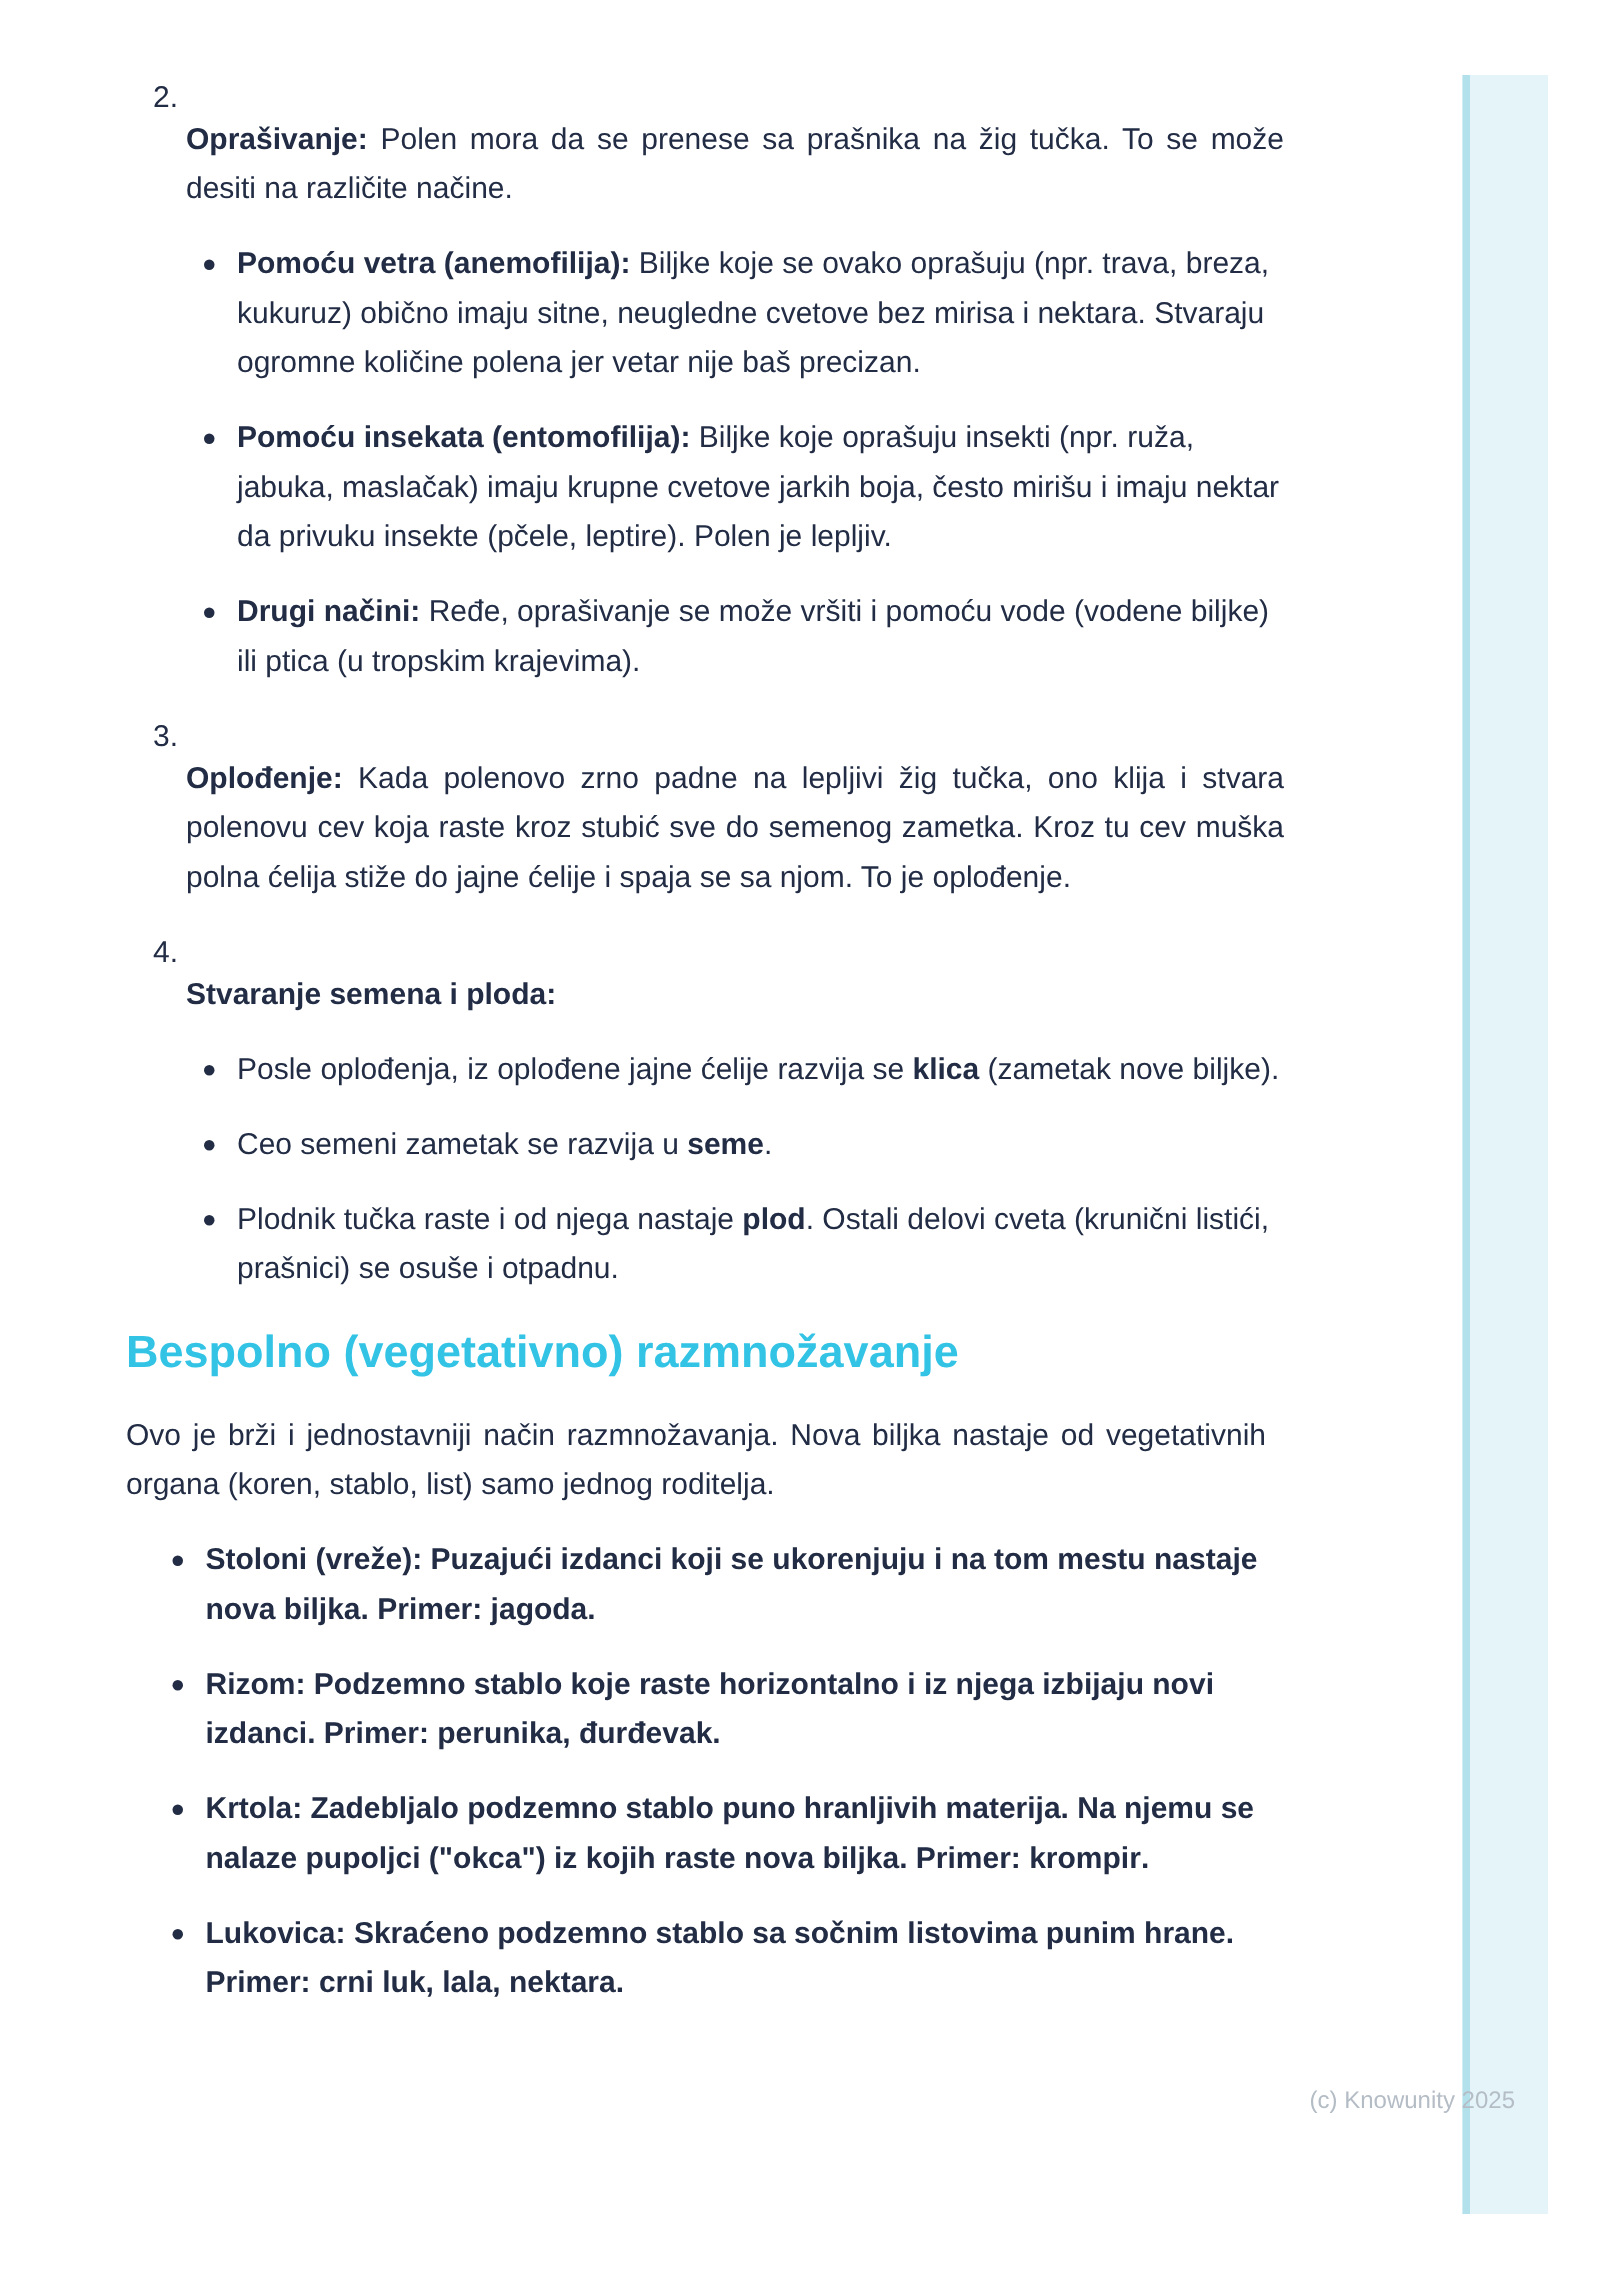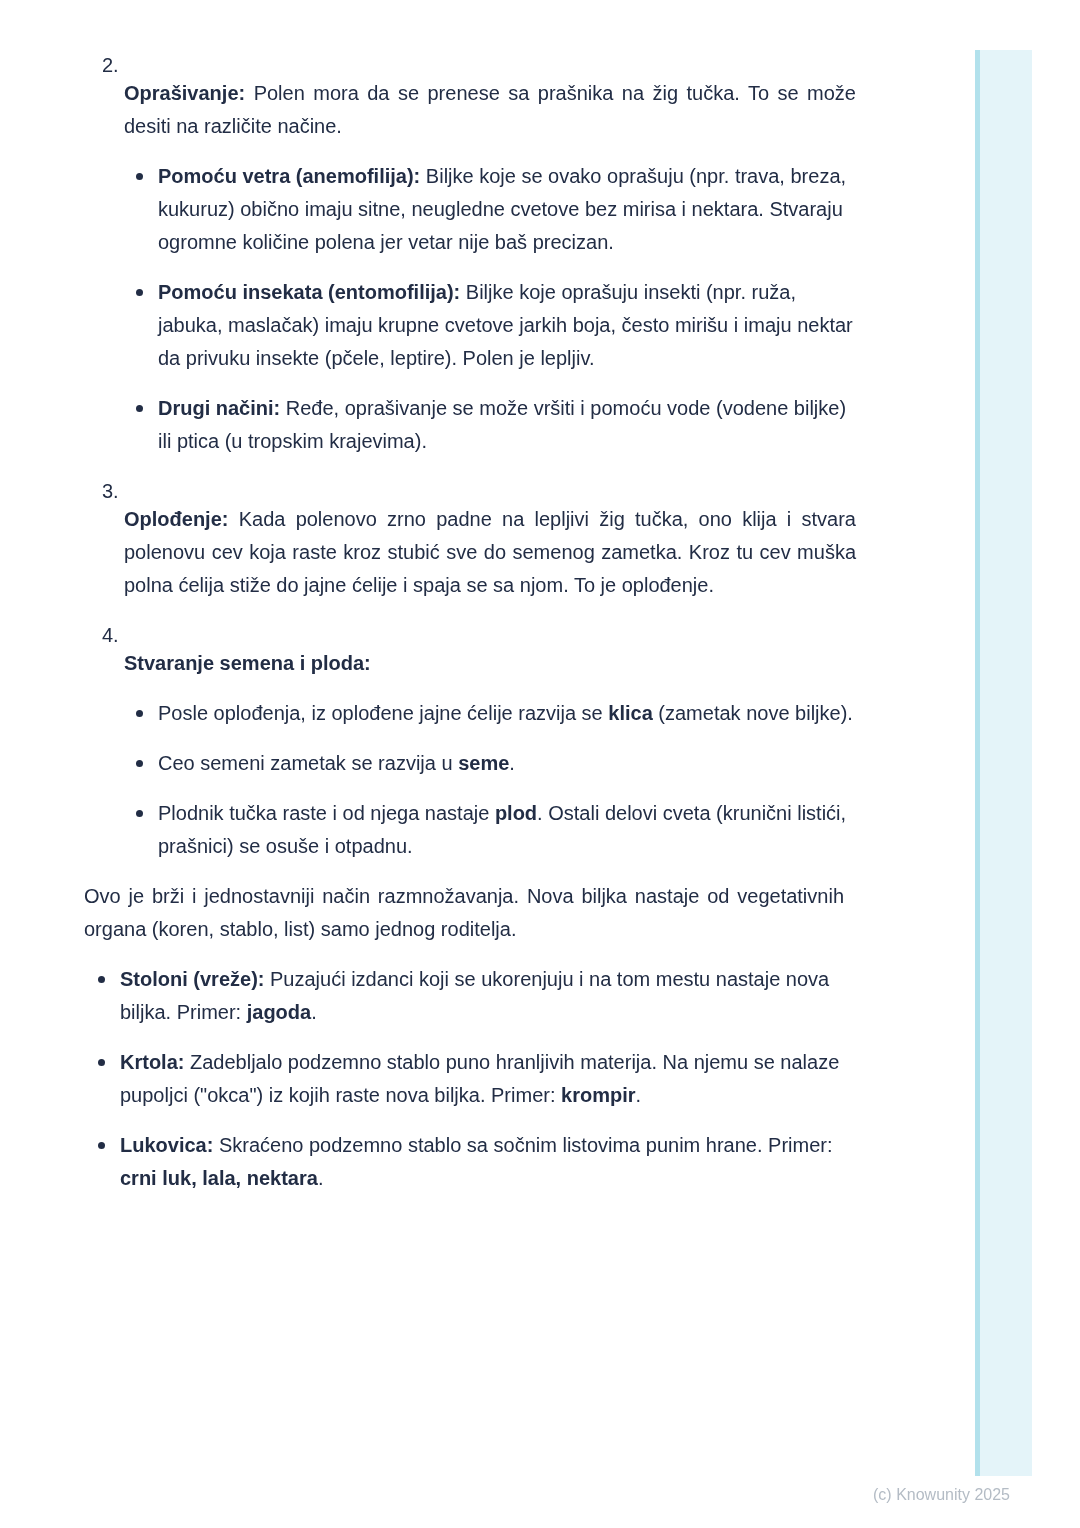--- a/index.html
+++ b/index.html
@@ -14,21 +14,21 @@
   .accent-strip {
     position:absolute;
     left:975px; top:50px;
     width:57px; height:1426px;
     background:var(--strip-fill,#e4f4f9);
     border-left:5px solid var(--strip-border,#b2e1ec);
     box-sizing:border-box;
   }
   .watermark {
     position:absolute;
-    top:1485px; right:70px;
+    top:1391px; right:70px;
     font-size:16px; line-height:20px;
     color:var(--watermark-color,#b4bcc5);
     z-index:2;
     white-space:nowrap;
   }
   .doc {
     position:absolute;
     left:84px; top:49px;
     width:772px;
     font-size:20px; line-height:33px;
@@ -43,21 +43,21 @@
   ul.bullets { list-style:none; margin:17px 0 0 0; padding:0; }
   ul.bullets > li { display:flex; margin:0 0 17px 0;justify-content:center; }
   ul.bullets > li:last-child { margin-bottom:0; }
   .marker { flex:0 0 34px; padding-left:12px; box-sizing:border-box; }
   .marker::before {
     content:""; display:block;
     width:7px; height:7px; border-radius:50%;
     background:currentColor;
     margin-top:13px;
   }
-  ul.bullets.top { margin:0; }
+  ul.bullets.top { margin:17px;font-weight:bold; }
   ul.bullets.top > li { margin:0 0 17px 0; }
   ul.bullets.top .marker { flex:0 0 36px; padding-left:14px; }
   .bullet-text { flex:1 1 auto; min-width:0; }
   h2.section-heading {
     color:var(--accent-color,#33c3e5);
     font-size:30px; line-height:44px;
     font-weight:bold;
     margin:17px 0 17px 0;
   }
   p.intro { margin:0 12px 17px 0; }
@@ -119,28 +119,33 @@
             <li>
               <span class="marker"></span>
               <div class="bullet-text"><span>Plodnik tučka raste i od njega nastaje </span><b>plod</b><span>. Ostali delovi cveta (krunični listići, prašnici) se osuše i otpadnu.</span></div>
             </li>
           </ul>
         </div>
       </li>
 
     </ol>
 
+    <h2 class="section-heading">Bespolno (vegetativno) razmnožavanje</h2>
 
     <p class="intro j">Ovo je brži i jednostavniji način razmnožavanja. Nova biljka nastaje od vegetativnih organa (koren, stablo, list) samo jednog roditelja.</p>
 
 
     <ul class="bullets top">
       <li>
         <span class="marker"></span>
         <div class="bullet-text"><b>Stoloni (vreže):</b> <span>Puzajući izdanci koji se ukorenjuju i na tom mestu nastaje nova biljka. Primer: </span><b>jagoda</b><span>.</span></div>
+      </li>
+      <li>
+        <span class="marker"></span>
+        <div class="bullet-text"><b>Rizom:</b> <span>Podzemno stablo koje raste horizontalno i iz njega izbijaju novi izdanci. Primer: </span><b>perunika, đurđevak</b><span>.</span></div>
       </li>
       <li>
         <span class="marker"></span>
         <div class="bullet-text"><b>Krtola:</b> <span>Zadebljalo podzemno stablo puno hranljivih materija. Na njemu se nalaze pupoljci ("okca") iz kojih raste nova biljka. Primer: </span><b>krompir</b><span>.</span></div>
       </li>
       <li>
         <span class="marker"></span>
         <div class="bullet-text"><b>Lukovica:</b> <span>Skraćeno podzemno stablo sa sočnim listovima punim hrane. Primer: </span><b>crni luk, lala, nektara</b><span>.</span></div>
       </li>
     </ul>

